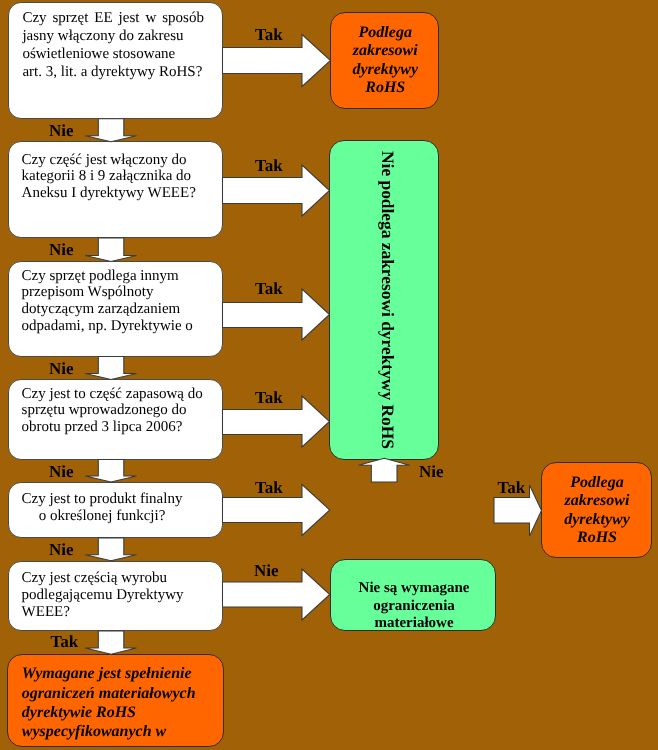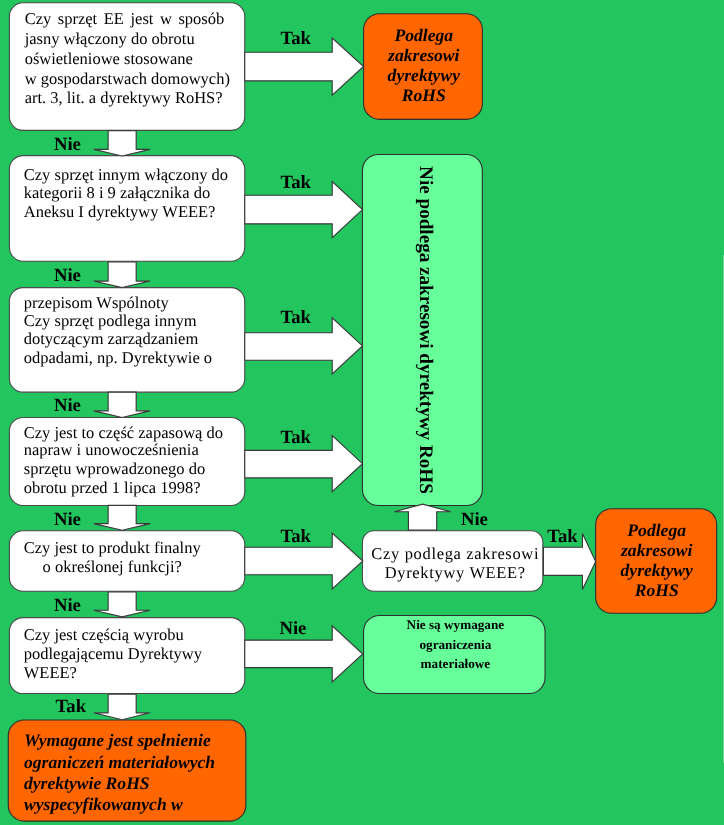--- a/index.html
+++ b/index.html
@@ -1,18 +1,18 @@
 <!DOCTYPE html>
 <html><head>
 <meta charset="utf-8">
 <style>
   html,body{margin:0;padding:0;background:#ffffff;}
   body{width:658px;height:750px;overflow:hidden;font-family:"Liberation Serif",serif;
        -webkit-font-smoothing:antialiased;text-rendering:geometricPrecision;}
-  #stage{position:relative;width:658px;height:750px;background:#22c55e;}
+  #stage{position:relative;width:658px;height:750px;background:#a16207;}
   .node{position:absolute;box-sizing:border-box;border:1px solid #4a4a4a;}
   .q{background:#ffffff;color:#000;font-size:15px;}
   .txtblk{position:absolute;}
   .txtblk .ln{white-space:nowrap;}
   .orange{background:#ff6600;font-weight:bold;color:#000;border-color:#2e2e2e;font-style:italic;}
   .green{background:#66ff99;font-weight:bold;color:#000;border-color:#2e2e2e;}
   .ctxt{text-align:center;}
   svg.layer{position:absolute;left:0;top:0;width:658px;height:750px;overflow:visible;z-index:3;}
   svg.layer path{fill:#ffffff;stroke:#3a3a3a;stroke-width:1.05;}
   .lbl{position:absolute;font-weight:bold;font-size:17px;line-height:12px;color:#000;white-space:nowrap;z-index:5;}
@@ -35,74 +35,66 @@
     <path d="M98.3 356.5 L123.8 356.5 L123.8 373.5 L136.5 373.5 L111 379.5 L85.2 373.5 L98.3 373.5 Z"></path>
     <path d="M98.3 459.5 L123.8 459.5 L123.8 476 L136.5 476 L111 482 L85.2 476 L98.3 476 Z"></path>
     <path d="M98.3 538 L123.8 538 L123.8 554.8 L136.5 554.8 L111 560.8 L85.2 554.8 L98.3 554.8 Z"></path>
     <path d="M98.3 631 L123.8 631 L123.8 648 L136.5 648 L111 654.3 L85.2 648 L98.3 648 Z"></path>
     <path d="M371.3 482 L397 482 L397 465.2 L409.8 465.2 L384.2 458.3 L358.5 465.2 L371.3 465.2 Z"></path>
   </svg>
 
   <div class="node q" style="left:8px;top:2.3px;width:215px;height:116.6px;border-radius:13px;">
     <div class="txtblk" style="left:13.4px;top:7.2px;line-height:17.8px;">
         <div class="ln" style="width: 181.5px; text-align: justify; text-align-last: justify;">Czy sprzęt EE jest w sposób</div>
-        <div class="ln">jasny włączony do obrotu</div>
+        <div class="ln">jasny włączony do zakresu</div>
         <div class="ln">oświetleniowe stosowane</div>
-        <div class="ln">w gospodarstwach domowych)</div>
         <div class="ln">art. 3, lit. a dyrektywy RoHS?</div>
       </div>
   </div>
 
   <div class="node q" style="left:8px;top:141.3px;width:215px;height:97px;border-radius:13px;">
     <div class="txtblk" style="left:12.6px;top:9.4px;line-height:16.7px;">
-        <div class="ln">Czy sprzęt innym włączony do</div>
+        <div class="ln">Czy część jest włączony do</div>
         <div class="ln">kategorii 8 i 9 załącznika do</div>
         <div class="ln">Aneksu I dyrektywy WEEE?</div>
       </div>
   </div>
 
   <div class="node q" style="left:8px;top:260.9px;width:215px;height:96px;border-radius:13px;">
     <div class="txtblk" style="left:12.6px;top:5.8px;line-height:16.7px;">
+        <div class="ln">Czy sprzęt podlega innym</div>
         <div class="ln">przepisom Wspólnoty</div>
-        <div class="ln">Czy sprzęt podlega innym</div>
         <div class="ln">dotyczącym zarządzaniem</div>
         <div class="ln">odpadami, np. Dyrektywie o</div>
       </div>
   </div>
 
   <div class="node q" style="left:8px;top:379.3px;width:215px;height:80.4px;border-radius:13px;">
     <div class="txtblk" style="left:12.6px;top:5.4px;line-height:16.7px;">
         <div class="ln">Czy jest to część zapasową do</div>
-        <div class="ln">napraw i unowocześnienia</div>
         <div class="ln">sprzętu wprowadzonego do</div>
-        <div class="ln">obrotu przed 1 lipca 1998?</div>
+        <div class="ln">obrotu przed 3 lipca 2006?</div>
       </div>
   </div>
 
   <div class="node q" style="left:8px;top:482.3px;width:215px;height:56px;border-radius:13px;">
     <div class="txtblk" style="left:12.6px;top:7.8px;line-height:16.7px;text-align:center;">
         <div class="ln">Czy jest to produkt finalny</div>
         <div class="ln">o określonej funkcji?</div>
       </div>
   </div>
 
   <div class="node q" style="left:8px;top:560.5px;width:215px;height:70.6px;border-radius:13px;">
     <div class="txtblk" style="left:12.6px;top:8.8px;line-height:16.7px;">
         <div class="ln">Czy jest częścią wyrobu</div>
         <div class="ln">podlegającemu Dyrektywy</div>
         <div class="ln">WEEE?</div>
       </div>
   </div>
 
-  <div class="node q" style="left:329.4px;top:482.2px;width:165px;height:56.3px;border-radius:11px;">
-    <div class="txtblk ctxt" style="left:0;top:12.5px;width:164px;line-height:17.3px;letter-spacing:0.6px;padding-left:1.5px;">
-        <div class="ln">Czy podlega zakresowi</div>
-        <div class="ln">Dyrektywy WEEE?</div>
-      </div>
-  </div>
 
   <div class="node orange" style="left:330px;top:12px;width:108.5px;height:97px;border-radius:15px;">
     <div class="txtblk ctxt" style="left:0;top:10.8px;width:108.5px;line-height:18.4px;font-size:16px;">
         <div class="ln">Podlega</div>
         <div class="ln">zakresowi</div>
         <div class="ln">dyrektywy</div>
         <div class="ln">RoHS</div>
       </div>
   </div>
 
@@ -113,21 +105,21 @@
   <div class="node orange" style="left:541px;top:462px;width:111px;height:96px;border-radius:15px;">
     <div class="txtblk ctxt" style="left:0;top:11px;width:110px;line-height:18.4px;font-size:16px;">
         <div class="ln">Podlega</div>
         <div class="ln">zakresowi</div>
         <div class="ln">dyrektywy</div>
         <div class="ln">RoHS</div>
       </div>
   </div>
 
   <div class="node green" style="left:330px;top:559.3px;width:165.5px;height:72.2px;border-radius:15px;">
-    <div class="txtblk ctxt" style="left:0;top:0;width:166px;line-height:17.4px;font-size:12px;">
+    <div class="txtblk ctxt" style="left:0;top:20px;width:166px;line-height:17.4px;font-size:15px;">
         <div class="ln">Nie są wymagane</div>
         <div class="ln">ograniczenia</div>
         <div class="ln">materiałowe</div>
       </div>
   </div>
 
   <div class="node orange" style="left:7.3px;top:654.1px;width:216.5px;height:93px;border-radius:15px;">
     <div class="txtblk" style="left:13.5px;top:9.3px;line-height:19.3px;font-size:16px;">
         <div class="ln">Wymagane jest spełnienie</div>
         <div class="ln">ograniczeń materiałowych</div>

